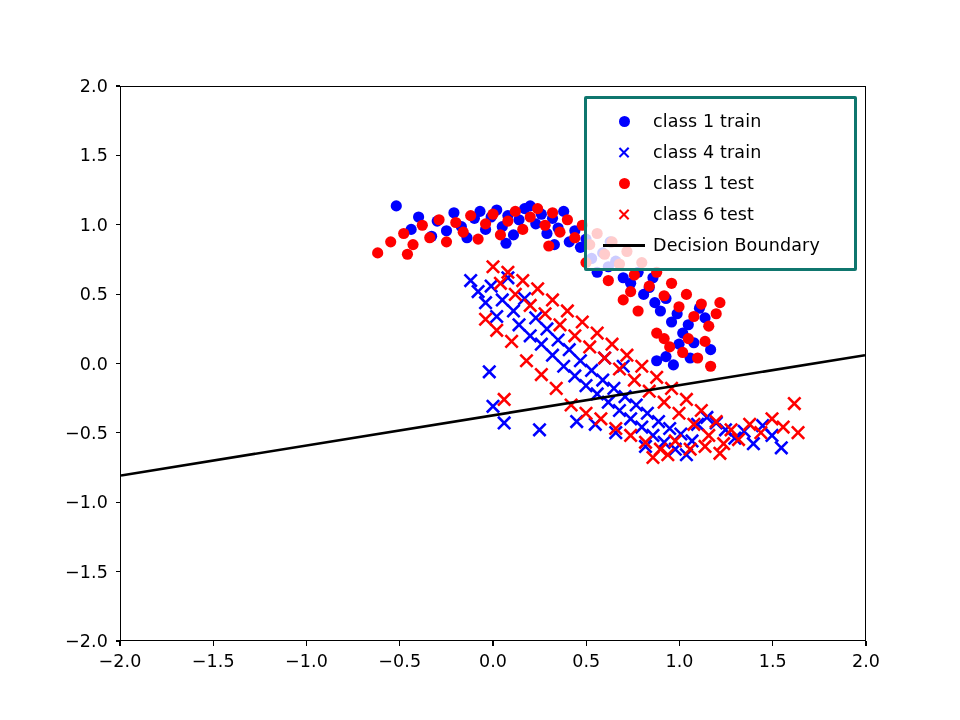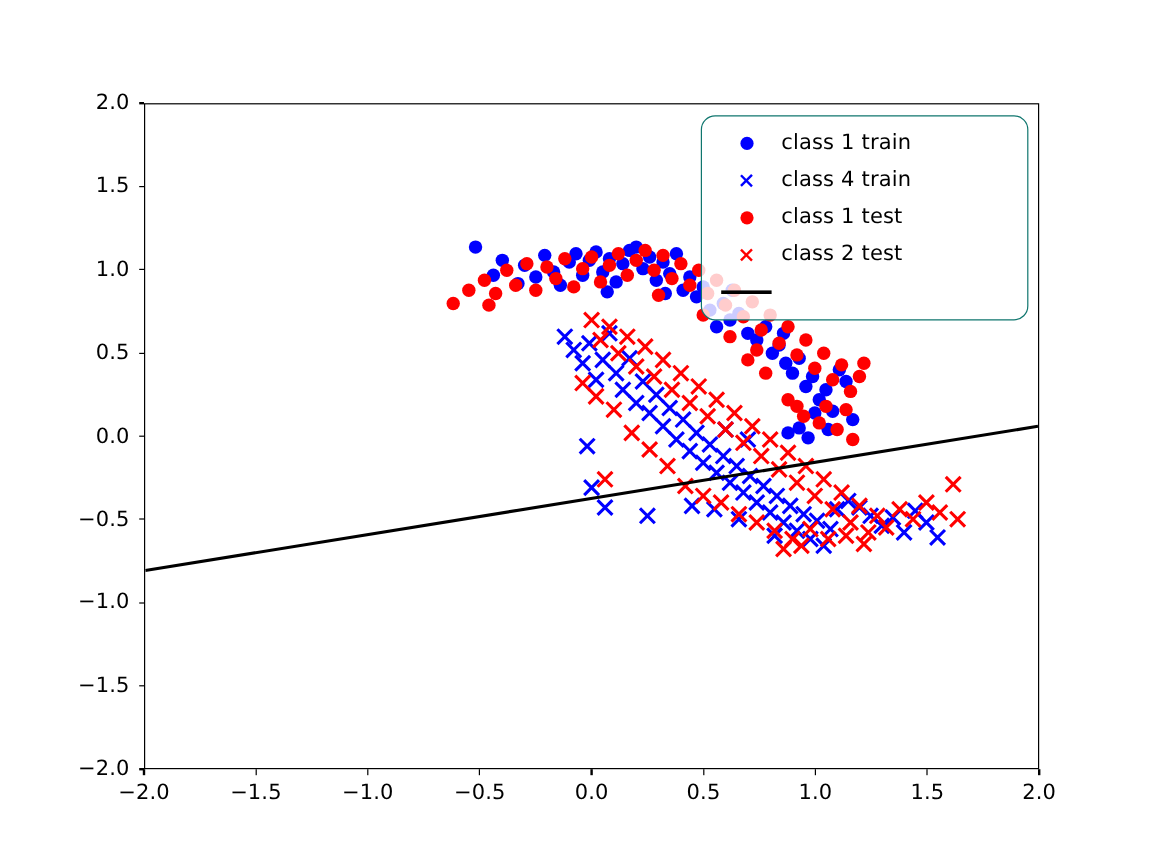--- a/index.html
+++ b/index.html
@@ -32,22 +32,22 @@
   .xtick-label{
     position:absolute;top:10px;transform:translateX(-50%);
     font-size:17.5px;color:#000;white-space:nowrap;letter-spacing:.1px;
   }
 
   
   #legend{
     position:absolute;
     left:584px;top:96px;width:273px;
     background:rgba(255,255,255,0.80);
-    border:1px solid #0f766e;
-    border-radius:12px;
+    border:3px solid #0f766e;
+    border-radius:2px;
     padding:7px 9px 7px 8px;
     box-sizing:border-box;
   }
   .legend-row{
     display:flex;align-items:center;
     height:31px;
   }
   .legend-handle{
     width:58px;flex:0 0 58px;
     display:flex;align-items:center;justify-content:center;
@@ -385,22 +385,23 @@
     <div class="legend-row">
       <span class="legend-handle">
         <span class="lg-dot" style="background:#ff0000"></span>
       </span>
       <span class="legend-label">class 1 test</span>
     </div>
     <div class="legend-row">
       <span class="legend-handle">
         <span class="lg-x red"></span>
       </span>
-      <span class="legend-label">class 2 test</span>
+      <span class="legend-label">class 6 test</span>
     </div>
     <div class="legend-row">
       <span class="legend-handle">
         <span class="lg-line"></span>
       </span>
+      <span class="legend-label">Decision Boundary</span>
     </div>
   </div>
 
 </div>
 
 </body></html>

